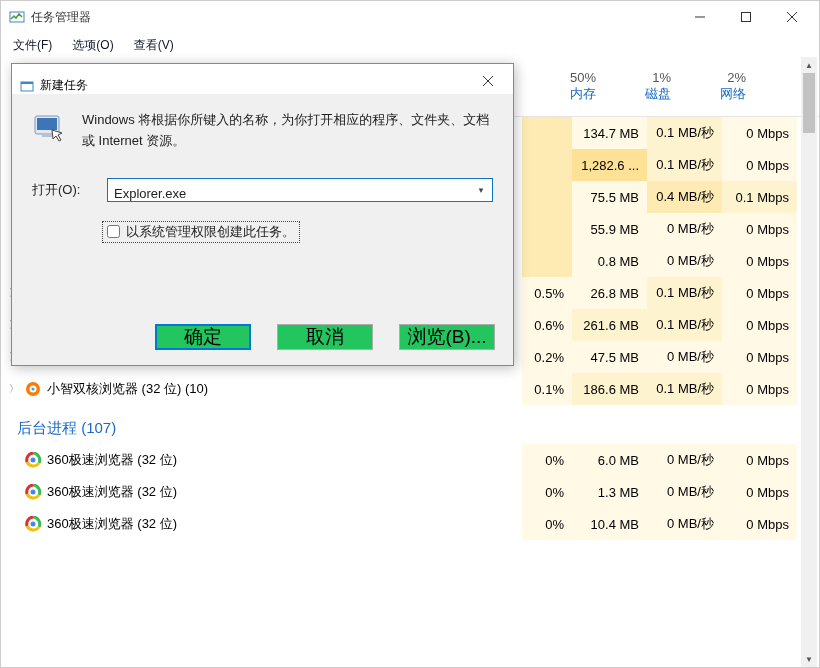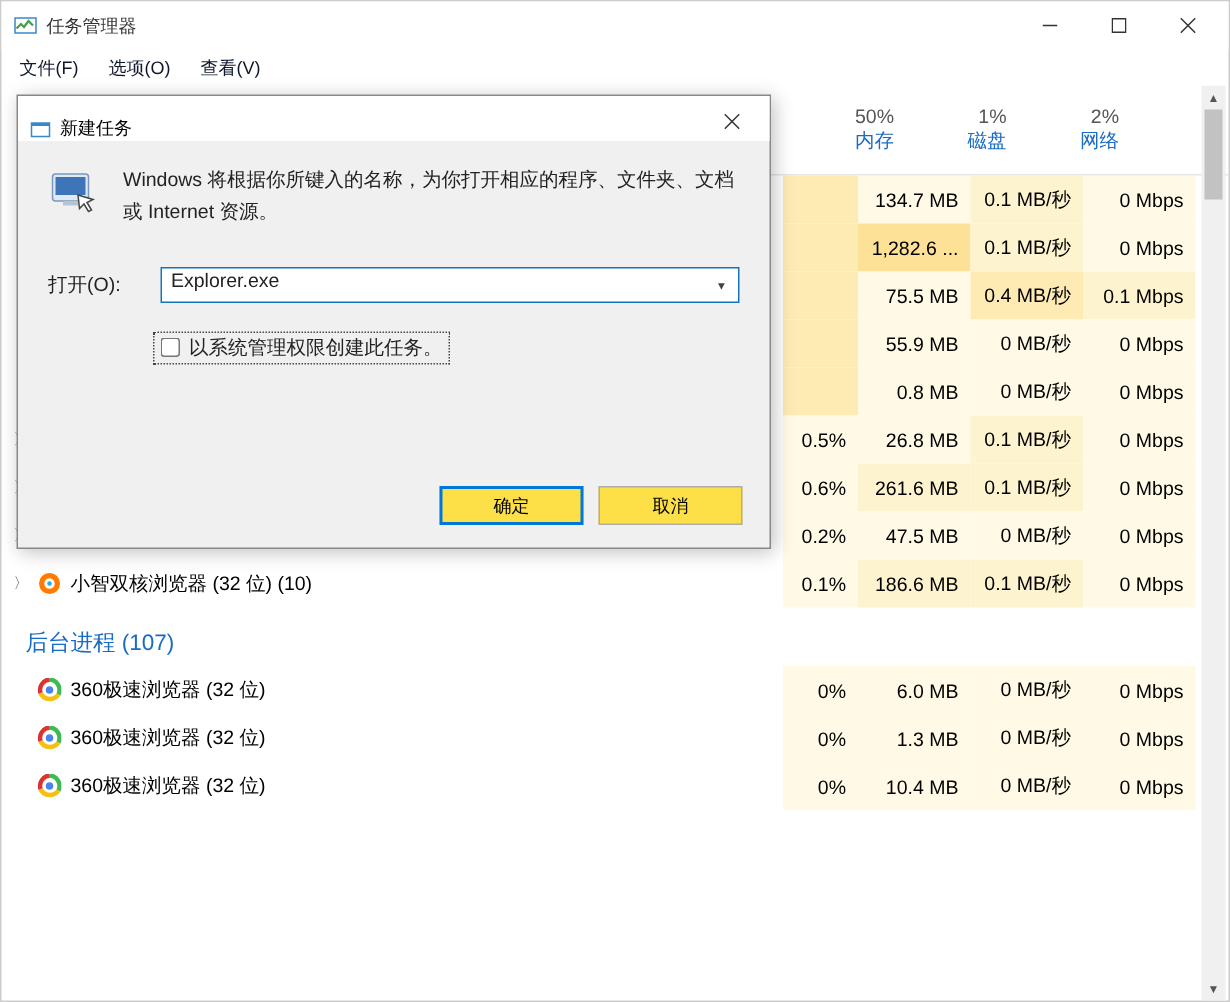--- a/index.html
+++ b/index.html
@@ -40,26 +40,26 @@
 .dlg-titlebar { height: 30px; background: #fff; display: flex; align-items: flex-end; padding: 0 6px 0 8px; }
 .dlg-title-icon { width: 14px; height: 14px; margin-right: 6px; }
 .dlg-title { font-size: 12px; flex: 1; }
 .dlg-close { width: 38px; height: 26px; display: flex; align-items: center; justify-content: center; }
 .dlg-body { flex: 1; padding: 16px 20px 0 20px; font-size: 13px; color: #222; }
 .dlg-desc-row { display: flex; gap: 14px; margin-bottom: 26px; }
 .dlg-run-icon { width: 36px; height: 36px; flex-shrink: 0; }
 .dlg-desc { line-height: 1.6; }
 .dlg-field-row { display: flex; align-items: center; gap: 15px; margin-bottom: 19px; }
 .dlg-label { width: 60px; }
-.dlg-combo { flex: 1; height: 24px; border: 1px solid #1074c1; display: flex; align-items: flex-start; padding: 0 4px 0 6px; background: #fff; font-size: 13px; position: relative; }
+.dlg-combo { flex: 1; height: 24px; border: 1px solid #1074c1; display: flex; align-items: flex-end; padding: 0 4px 0 6px; background: #fff; font-size: 13px; position: relative; }
 .dlg-combo-arrow { position: absolute; right: 3px; top: 3px; bottom: 3px; width: 16px; display: flex; align-items: center; justify-content: center; font-size: 9px; color: #444; }
 .dlg-check-row { display: flex; align-items: center; gap: 6px; margin-left: 70px; border: 1px dotted #444; padding: 1px 4px; width: fit-content; }
 .dlg-checkbox { width: 13px; height: 13px; }
 .dlg-buttons { height: 56px; display: flex; align-items: center; justify-content: flex-end; gap: 10px; padding: 0 18px; }
-.dlg-btn { width: 96px; height: 26px; background: #fde047; border: 1px solid #adadad; font-size: 12px; display: flex; align-items: center; justify-content: center; }
+.dlg-btn { width: 96px; height: 26px; background: #22c55e; border: 1px solid #adadad; font-size: 19px; display: flex; align-items: center; justify-content: center; margin-left: 16px; }
 .dlg-btn.primary { border: 2px solid #0078d7; }
 
 
 svg { display: block; }
 </style>
 </head>
 <body>
 
 <div class="tm-window">
   <div class="tm-titlebar">
@@ -352,14 +352,15 @@
       </div>
     </div>
     <div class="dlg-check-row">
       <input type="checkbox" class="dlg-checkbox" style="">
       <span>以系统管理权限创建此任务。</span>
     </div>
   </div>
   <div class="dlg-buttons">
     <div class="dlg-btn primary">确定</div>
     <div class="dlg-btn">取消</div>
+    <div class="dlg-btn">浏览(B)...</div>
   </div>
 </div>
 
 </body></html>

